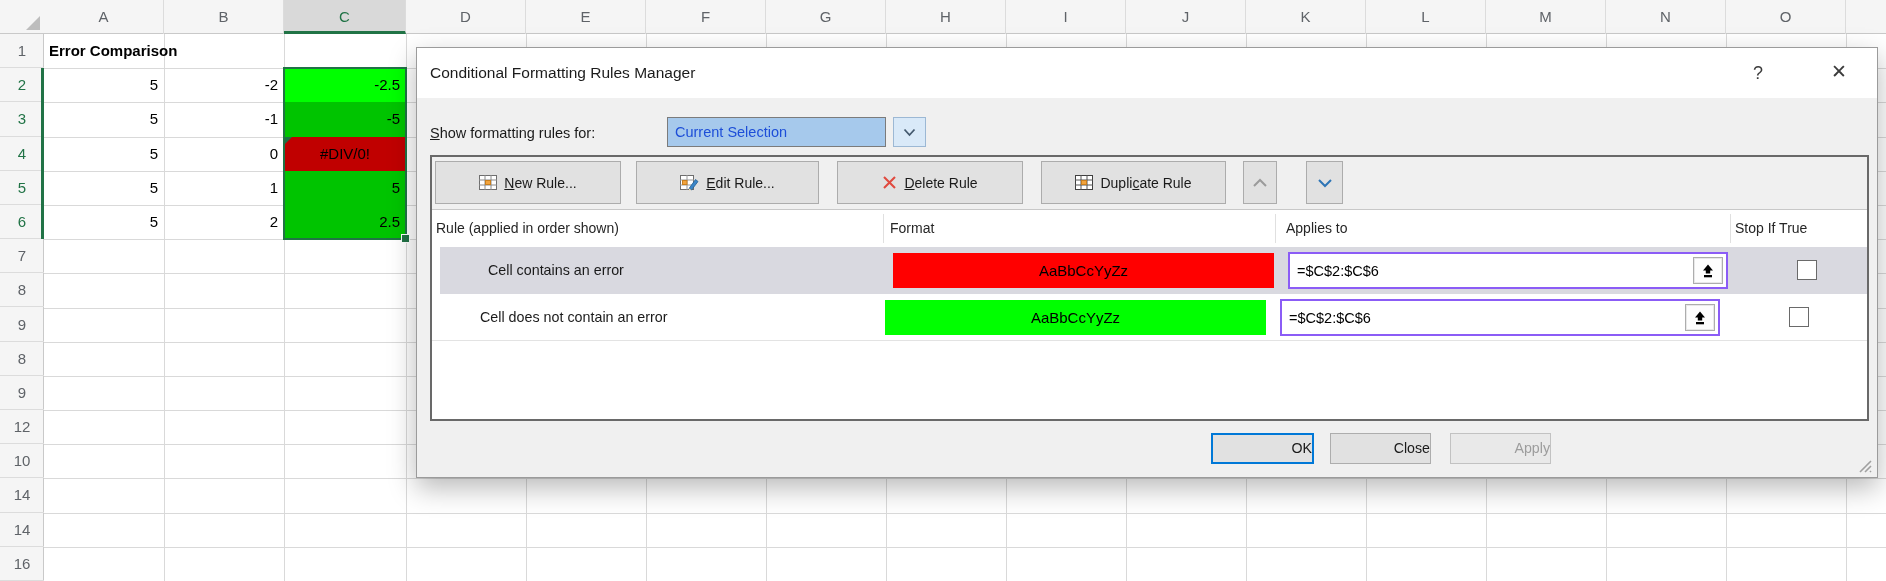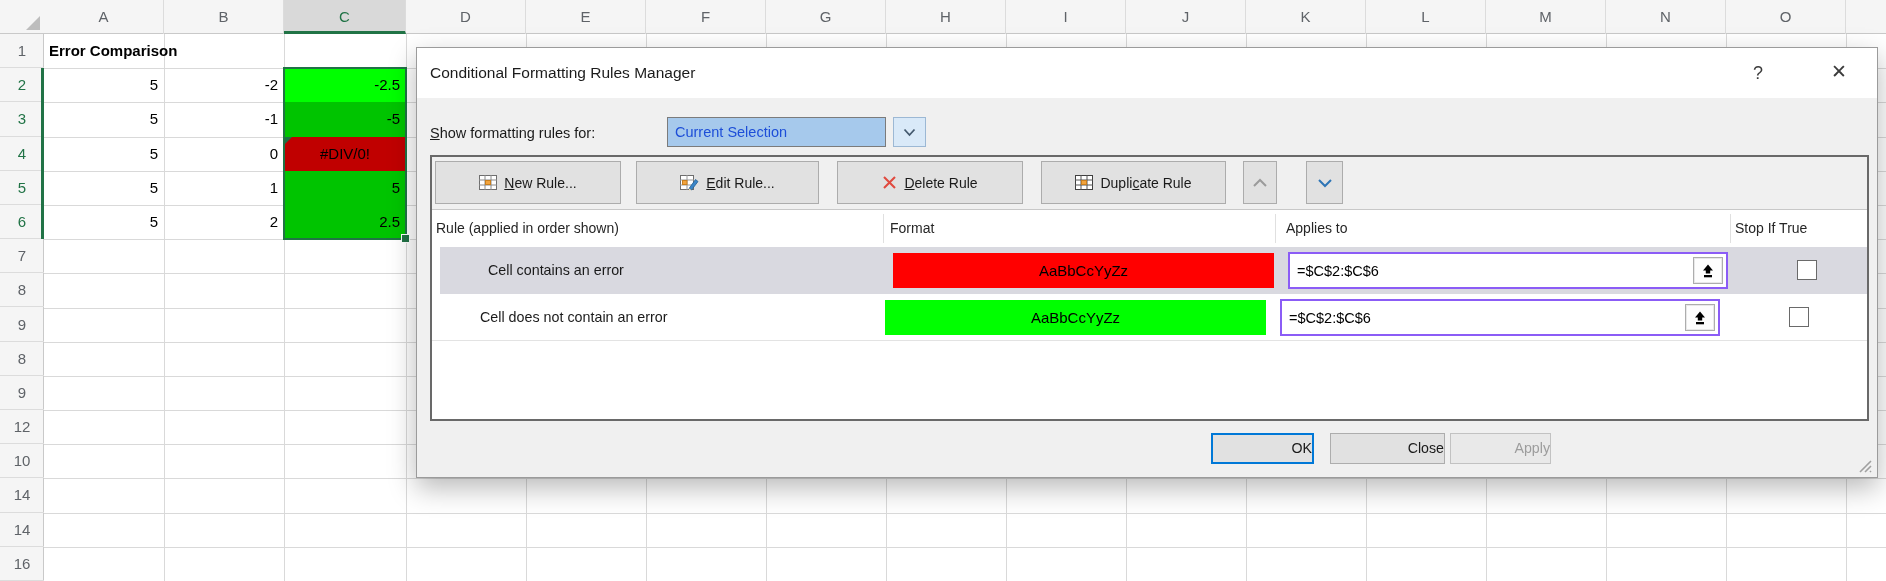--- a/index.html
+++ b/index.html
@@ -44,21 +44,21 @@
   .rule-row.selected{background:#D9D9E0;}
   .rule-row.plain{background:#FFFFFF;border-bottom:1px solid #E3E3E3;box-sizing:border-box;}
   .rule-name{position:absolute;left:48px;top:0;height:47px;line-height:47px;font-size:14.3px;white-space:nowrap;}
   .swatch{position:absolute;left:453px;top:6px;width:381px;height:35px;line-height:35px;text-align:center;font-size:15px;color:#000;}
   .applies-box{position:absolute;left:848px;top:5px;width:440px;height:37px;background:#FFFFFF;border:2px solid #8b5cf6;box-sizing:border-box;}
   .applies-text{position:absolute;left:7px;top:0;height:35px;line-height:35px;font-size:14.5px;color:#000;white-space:nowrap;}
   .collapse-btn{position:absolute;right:3px;top:3px;bottom:3px;width:30px;background:#FDFDFD;border:1px solid #ADADAD;box-sizing:border-box;display:flex;align-items:center;justify-content:center;box-shadow:inset 0 0 0 1px #E8E8E8;}
   .checkbox{position:absolute;left:1357px;top:13px;width:20px;height:20px;background:#FFFFFF;border:1px solid #6A6A6A;box-sizing:border-box;}
   .fbtn{position:absolute;top:385px;height:31px;line-height:29px;text-align:right;font-size:14.2px;background:#E1E1E1;border:1px solid #ADADAD;box-sizing:border-box;cursor:default;}
   .fbtn.ok{left:794px;width:103px;border:2px solid #0078D7;line-height:27px;}
-  .fbtn.close{left:913px;width:115px;}
+  .fbtn.close{left:913px;width:101px;}
   .fbtn.apply{left:1033px;width:101px;color:#9C9C9C;background:#E9E9E9;border-color:#C2C2C2;}
   .grip{position:absolute;right:5px;bottom:4px;width:16px;height:16px;}
   u{text-decoration:underline;}
 </style>
 </head>
 <body>
 
 <div id="stage">
 
   <div id="sheet">

